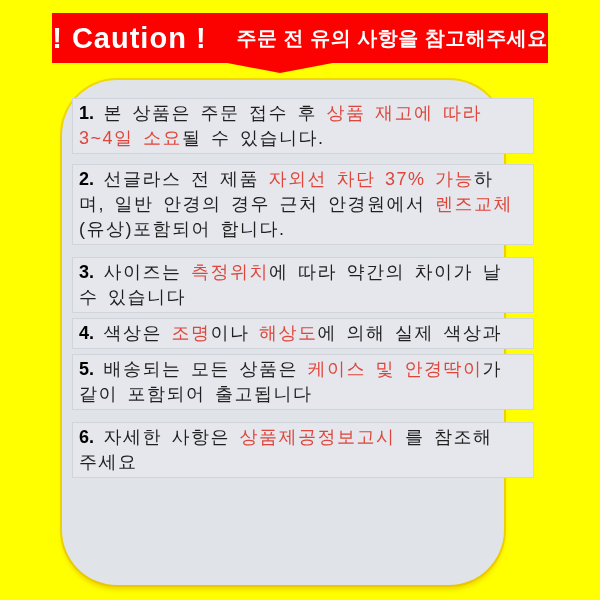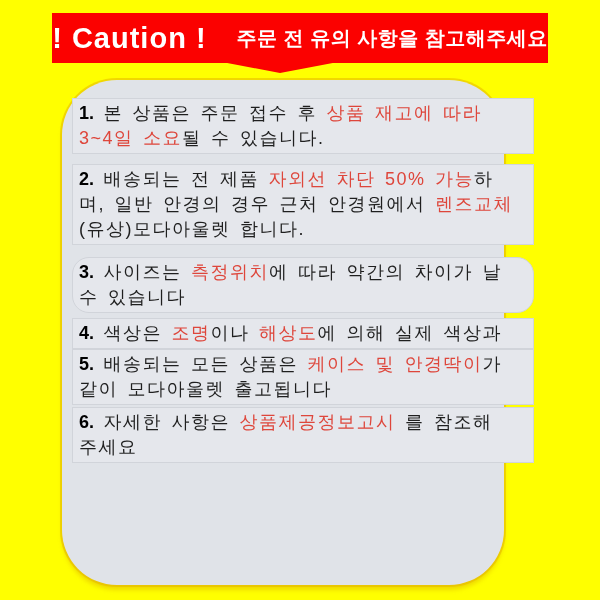--- a/index.html
+++ b/index.html
@@ -74,53 +74,53 @@
     letter-spacing: 1.5px;
     word-spacing: 3px;
   }
   .item .line { white-space: nowrap; overflow: hidden; }
   .item .num { font-weight: bold; color: #000; letter-spacing: 0; }
   .item .red { color: var(--accent-red, #de463b); }
 
   
   .item:nth-child(1) { margin-bottom: 10px; }
   .item:nth-child(2) { margin-bottom: 12px; }
-  .item:nth-child(3) { margin-bottom: 5px; border-radius: 17px; }
-  .item:nth-child(4) { }
-  .item:nth-child(5) { margin-bottom: 2px; }
+  .item:nth-child(3) { margin-bottom: 5px; }
+  .item:nth-child(4) { margin-bottom: 5px; }
+  .item:nth-child(5) { margin-bottom: 12px; }
   .item:nth-child(6) { margin-bottom: 18px; }
   .item:nth-child(7) { margin-bottom: 0; }
 </style>
 </head>
 <body>
 
 <div class="banner">
   <span class="caution">! Caution !</span>
   <span class="title">주문 전 유의 사항을 참고해주세요</span>
 </div>
 <div class="banner-point"></div>
 
 <div class="panel" id="notice-panel">
     <div class="item">
       <div class="line"><span class="num">1.</span><span> 본 상품은 주문 접수 후 </span><span class="red">상품 재고에 따라</span></div>
       <div class="line"><span class="red">3~4일 소요</span><span>될 수 있습니다.</span></div>
     </div>
     <div class="item">
-      <div class="line"><span class="num">2.</span><span> 배송되는 전 제품 </span><span class="red">자외선 차단 50% 가능</span><span>하</span></div>
+      <div class="line"><span class="num">2.</span><span> 선글라스 전 제품 </span><span class="red">자외선 차단 37% 가능</span><span>하</span></div>
       <div class="line"><span>며, 일반 안경의 경우 근처 안경원에서 </span><span class="red">렌즈교체</span></div>
-      <div class="line"><span>(유상)모다아울렛 합니다.</span></div>
+      <div class="line"><span>(유상)포함되어 합니다.</span></div>
     </div>
     <div class="item">
       <div class="line"><span class="num">3.</span><span> 사이즈는 </span><span class="red">측정위치</span><span>에 따라 약간의 차이가 날</span></div>
       <div class="line"><span>수 있습니다</span></div>
     </div>
     <div class="item">
       <div class="line"><span class="num">4.</span><span> 색상은 </span><span class="red">조명</span><span>이나 </span><span class="red">해상도</span><span>에 의해 실제 색상과</span></div>
     </div>
     <div class="item">
       <div class="line"><span class="num">5.</span><span> 배송되는 모든 상품은 </span><span class="red">케이스 및 안경딱이</span><span>가</span></div>
-      <div class="line"><span>같이 모다아울렛 출고됩니다</span></div>
+      <div class="line"><span>같이 포함되어 출고됩니다</span></div>
     </div>
     <div class="item">
       <div class="line"><span class="num">6.</span><span> 자세한 사항은 </span><span class="red">상품제공정보고시</span><span> 를 참조해</span></div>
       <div class="line"><span>주세요</span></div>
     </div>
   </div>
 
 </body></html>

